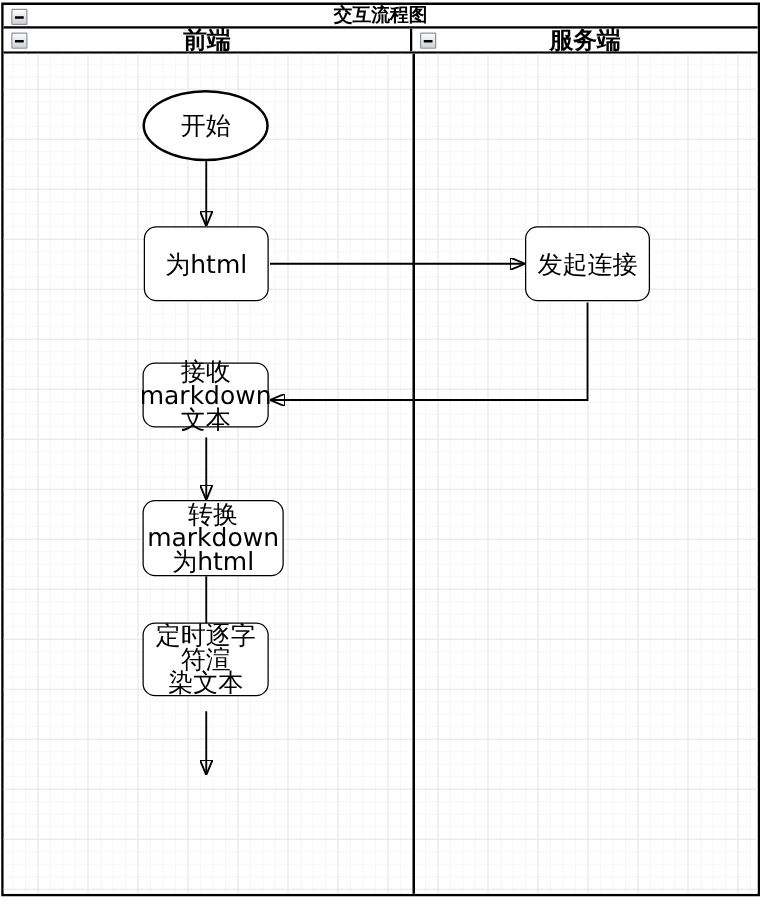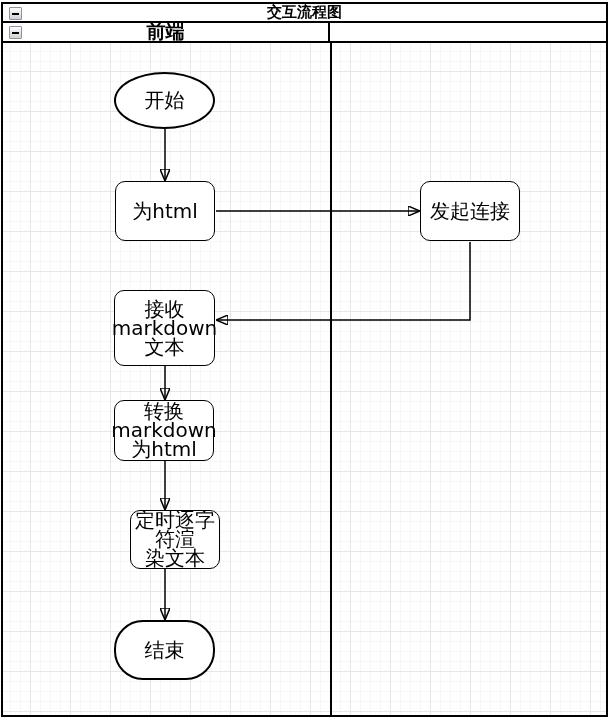--- a/index.html
+++ b/index.html
@@ -76,20 +76,26 @@
       <span>交互流程图</span>
     </div>
 
     <div class="lane-header-row">
       <div class="lane-header first">
         <span class="collapse-btn">
           <span class="minus"></span>
         </span>
         <span>前端</span>
       </div>
+      <div class="lane-header second">
+        <span class="collapse-btn">
+          <span class="minus"></span>
+        </span>
+        <span>服务端</span>
+      </div>
     </div>
 
     <div class="lane-body">
       <div class="lane-divider"></div>
     </div>
 
   </div>
 
   <svg id="edges-layer" viewBox="0 0 611 721" xmlns="http://www.w3.org/2000/svg">
     <defs>
@@ -104,26 +110,25 @@
     <path d="M165,461 L165,509" marker-end="url(#arrow)"></path>
     <path d="M165,569 L165,619" marker-end="url(#arrow)"></path>
   </svg>
 
   <div class="node ellipse terminator" style="left:114px; top:72px; width:101px; height:57px;">开始</div>
 
   <div class="node process" style="left:115px; top:181px; width:100px; height:60px;">为html</div>
 
   <div class="node process" style="left:420px; top:181px; width:100px; height:60px;">发起连接</div>
 
-  <div class="node process" style="left:114px; top:290px; width:101px; height:76px;">接收
+  <div class="node process" style="left:114px; top:290px; width:101px; height:52px;">接收
 markdown
 文本</div>
 
-  <div class="node process" style="left:114px; top:400px; width:100px; height:61px;">转换
+  <div class="node process" style="left:114px; top:400px; width:113px; height:61px;">转换
 markdown
 为html</div>
 
-  <div class="node process" style="left:114px; top:510px; width:90px; height:59px;margin-left:16px;">定时逐字符渲
+  <div class="node process" style="left:114px; top:498px; width:101px; height:59px;">定时逐字符渲
 染文本</div>
 
-  <div class="node stadium terminator" style="left:114px; top:620px; width:101px; height:60px;">结束</div>
 
 </div>
 
 </body></html>

